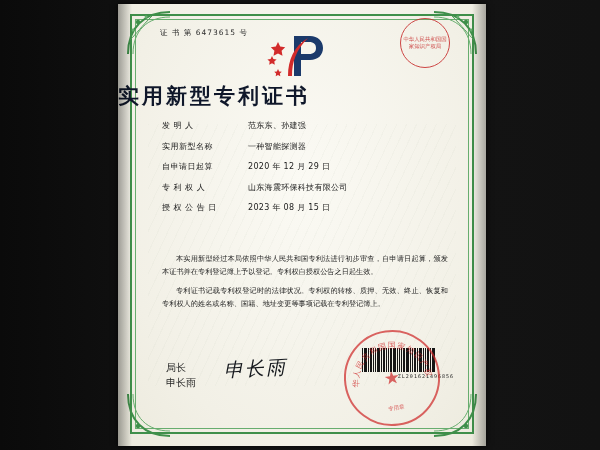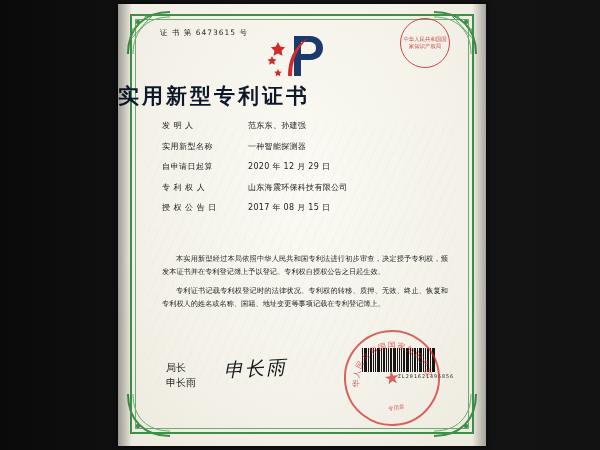--- a/index.html
+++ b/index.html
@@ -350,26 +350,26 @@
       <div class="frow">
         <span class="flabel">自申请日起算</span>
         <span class="fvalue">2020 年 12 月 29 日</span>
       </div>
       <div class="frow">
         <span class="flabel">专  利  权  人</span>
         <span class="fvalue">山东海震环保科技有限公司</span>
       </div>
       <div class="frow">
         <span class="flabel">授  权  公  告  日</span>
-        <span class="fvalue">2017 年 08 月 15 日</span>
+        <span class="fvalue">2023 年 08 月 15 日</span>
       </div>
     </div>
 
     <div class="body-text">
-      <p>本实用新型经过本局依照中华人民共和国专利法进行初步审查，决定授予专利权，颁发本证书并在专利登记簿上予以登记。专利权自授权公告之日起生效。</p>
+      <p>本实用新型经过本局依照中华人民共和国专利法进行初步审查，自申请日起算，颁发本证书并在专利登记簿上予以登记。专利权自授权公告之日起生效。</p>
       <p>专利证书记载专利权登记时的法律状况。专利权的转移、质押、无效、终止、恢复和专利权人的姓名或名称、国籍、地址变更等事项记载在专利登记簿上。</p>
     </div>
 
     <div class="barcode">
       <i style="width:1px"></i>
         <i style="width:3px"></i>
         <i style="width:1px"></i>
         <i style="width:2px"></i>
       <i style="width:1px"></i>
         <i style="width:1px"></i>

